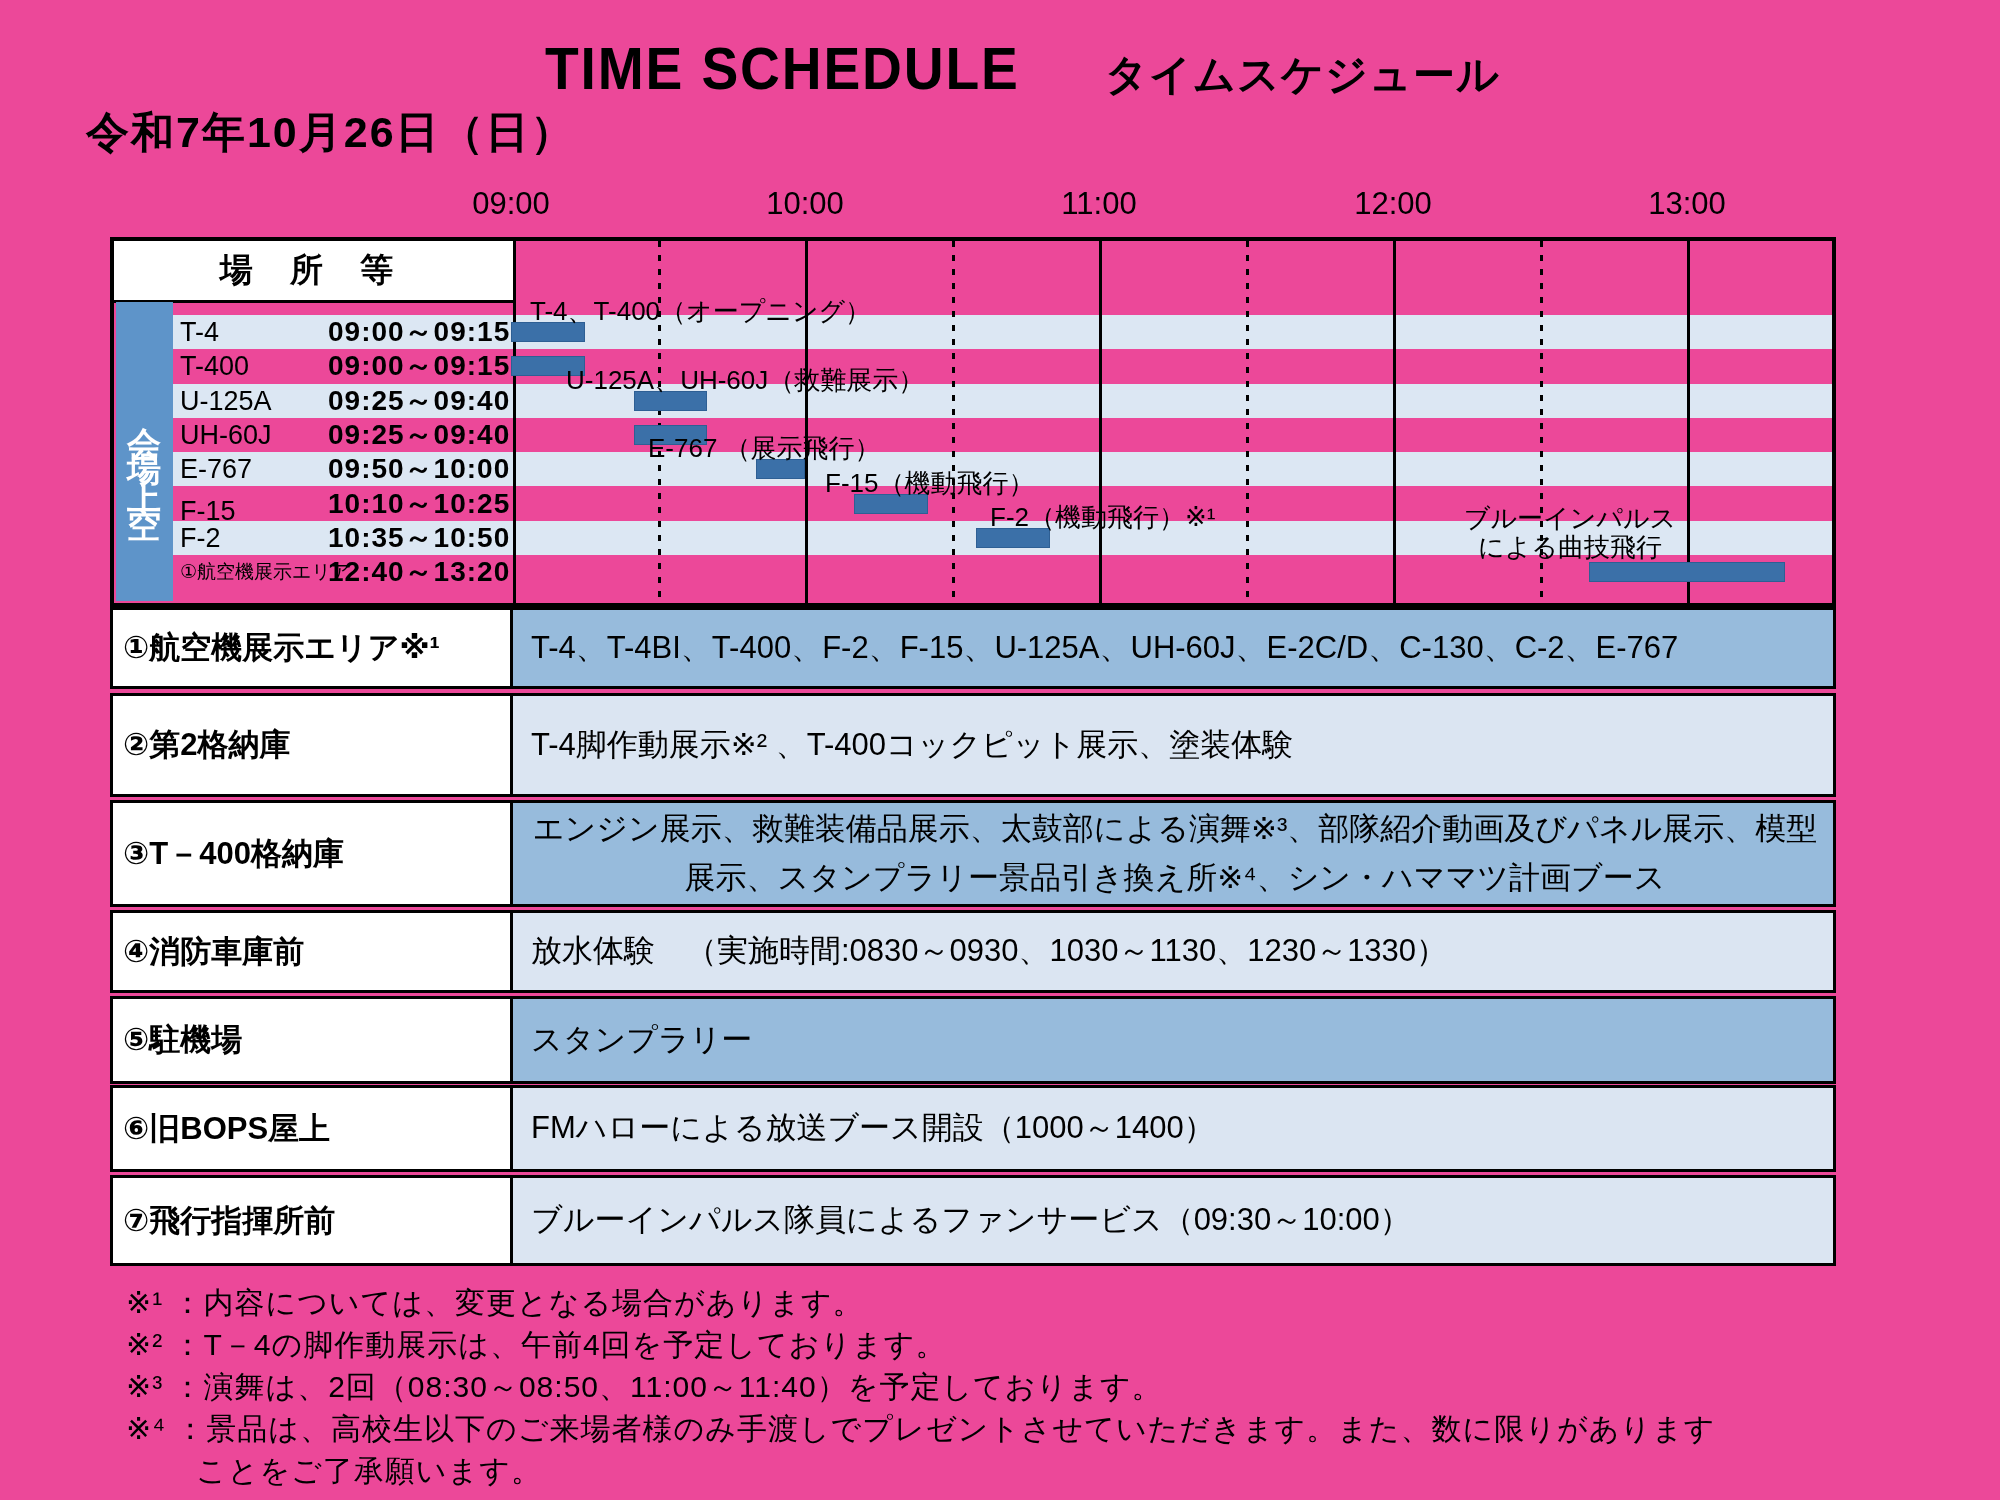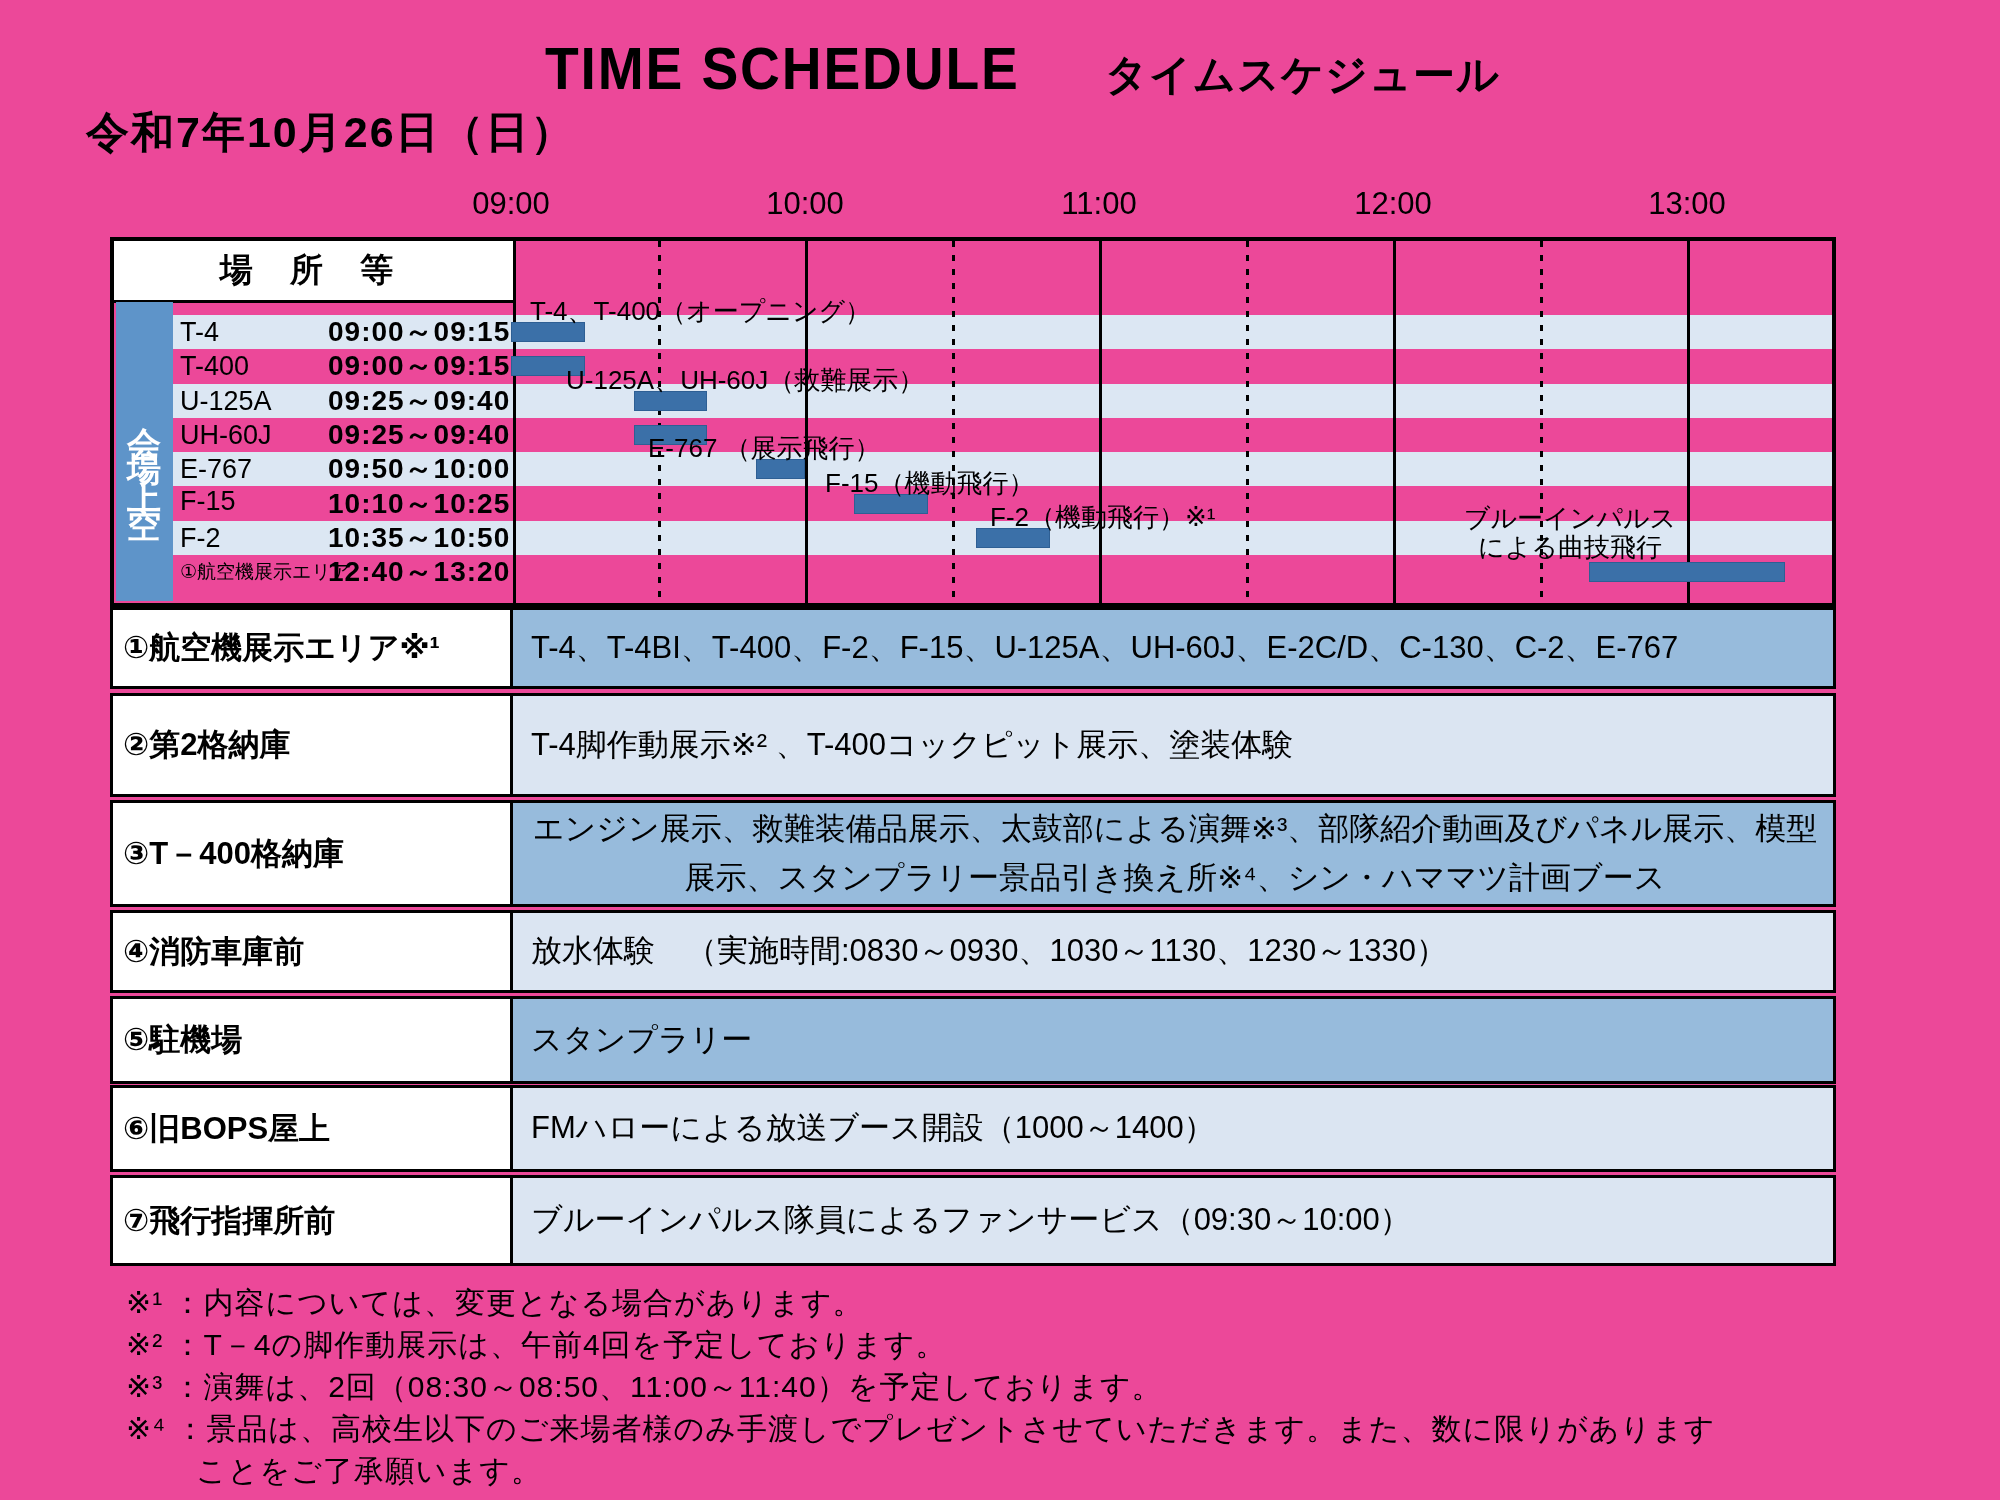--- a/index.html
+++ b/index.html
@@ -63,21 +63,21 @@
       <div class="g-name" style="left: 66px; top: 91.15px;">T-4</div>
       <div class="g-time" style="left: 214px; top: 91.15px;">09:00～09:15</div>
       <div class="g-name" style="left: 66px; top: 125.45px;">T-400</div>
       <div class="g-time" style="left: 214px; top: 125.45px;">09:00～09:15</div>
       <div class="g-name" style="left: 66px; top: 159.75px;">U-125A</div>
       <div class="g-time" style="left: 214px; top: 159.75px;">09:25～09:40</div>
       <div class="g-name" style="left: 66px; top: 194.05px;">UH-60J</div>
       <div class="g-time" style="left: 214px; top: 194.05px;">09:25～09:40</div>
       <div class="g-name" style="left: 66px; top: 228.35px;">E-767</div>
       <div class="g-time" style="left: 214px; top: 228.35px;">09:50～10:00</div>
-      <div class="g-name" style="left: 66px; top: 260px; text-align: center;">F-15</div>
+      <div class="g-name" style="left: 66px; top: 270px; text-align: center;">F-15</div>
       <div class="g-time" style="left: 214px; top: 262.65px;">10:10～10:25</div>
       <div class="g-name" style="left: 66px; top: 296.95px;">F-2</div>
       <div class="g-time" style="left: 214px; top: 296.95px;">10:35～10:50</div>
       <div class="g-name small" style="left: 66px; top: 331.25px;">①航空機展示エリア</div>
       <div class="g-time" style="left: 214px; top: 331.25px;">12:40～13:20</div>
       <div class="vline solid" style="left: 399px; height: 362px;"></div>
       <div class="vline solid" style="left: 691px; height: 362px;"></div>
       <div class="vline solid" style="left: 985px; height: 362px;"></div>
       <div class="vline solid" style="left: 1279px; height: 362px;"></div>
       <div class="vline solid" style="left: 1573px; height: 362px;"></div>

